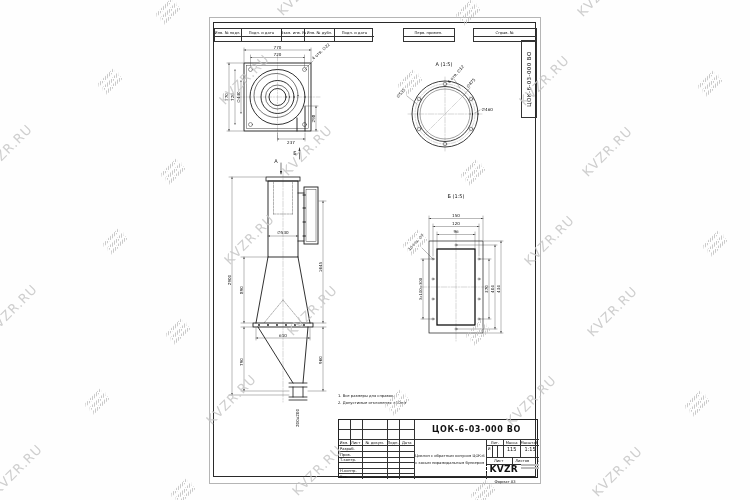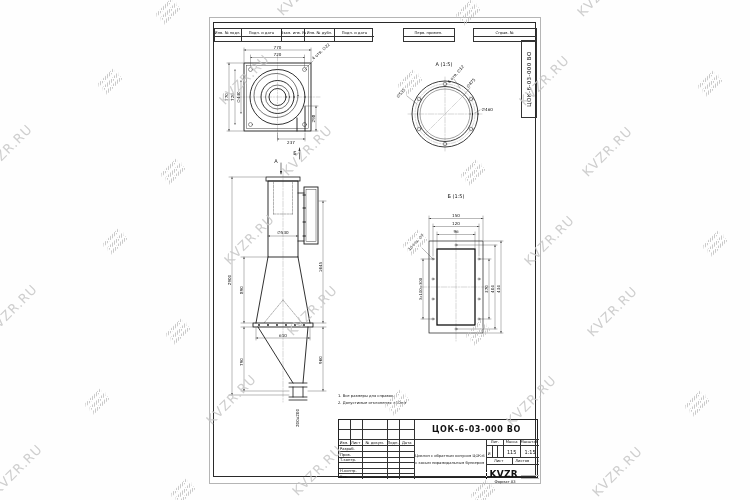--- a/index.html
+++ b/index.html
@@ -23,21 +23,21 @@
   .hl{position:absolute;height:0;border-top:0.8px solid #333;}
   
   .cellbox{position:absolute;box-sizing:border-box;border:0.8px solid #333;display:flex;
            flex-direction:column;}
   .cellrow{display:flex;align-items:center;justify-content:center;height:7px;
            border-bottom:0.8px solid #333;overflow:visible;}
   .tt{font-size:6px;transform:scale(.62);transform-origin:center center;white-space:nowrap;
       color:#111;display:inline-block;}
   .ttl{font-size:6px;transform:scale(.62);transform-origin:left center;white-space:nowrap;
       color:#111;display:inline-block;}
-  .flexc{display:flex;align-items:flex-end;justify-content:center;overflow:visible;}
+  .flexc{display:flex;align-items:flex-start;justify-content:center;overflow:visible;}
   .flexl{display:flex;align-items:center;justify-content:flex-start;overflow:visible;}
   
   #title-block{border:1.4px solid #222;box-sizing:border-box;}
   .docnum{display:flex;align-items:center;justify-content:center;font-size:8px;
           letter-spacing:.6px;font-weight:bold;color:#111;}
   .namecell{display:flex;flex-direction:column;align-items:center;justify-content:center;}
   .namecell .tt{display:block;line-height:7px;}
   .logo-hatch{width:12px;height:9px;margin-right:2px;
      background:repeating-linear-gradient(50deg,#111 0 1.4px,#fff 1.4px 2.6px);}
   .logo-word{font-size:9px;font-weight:bold;letter-spacing:.3px;color:#111;}

